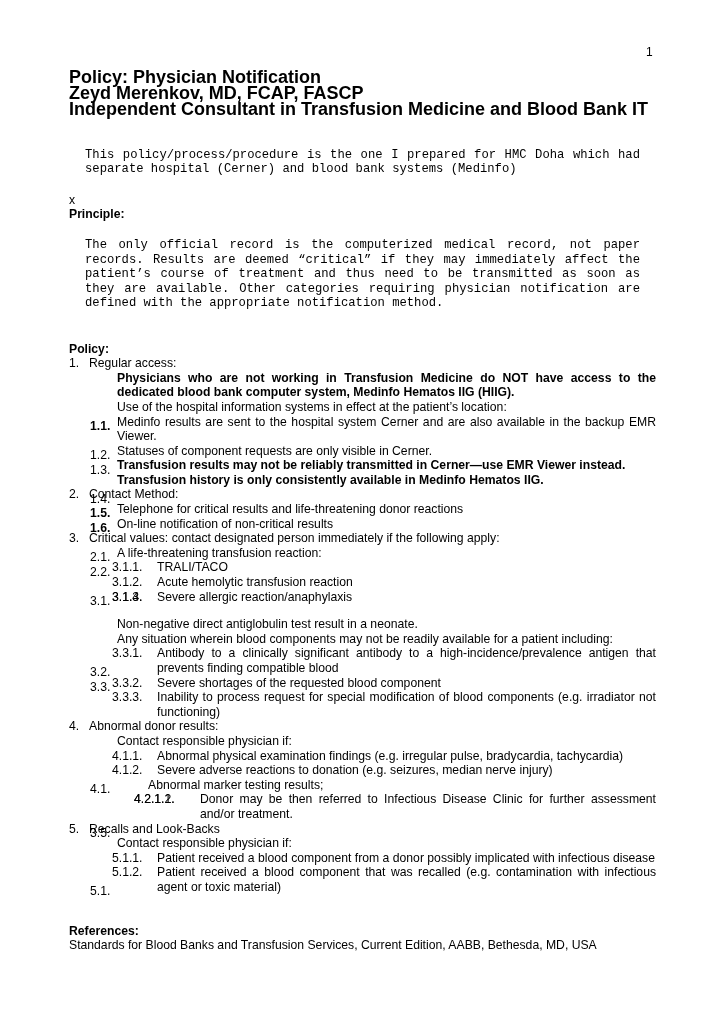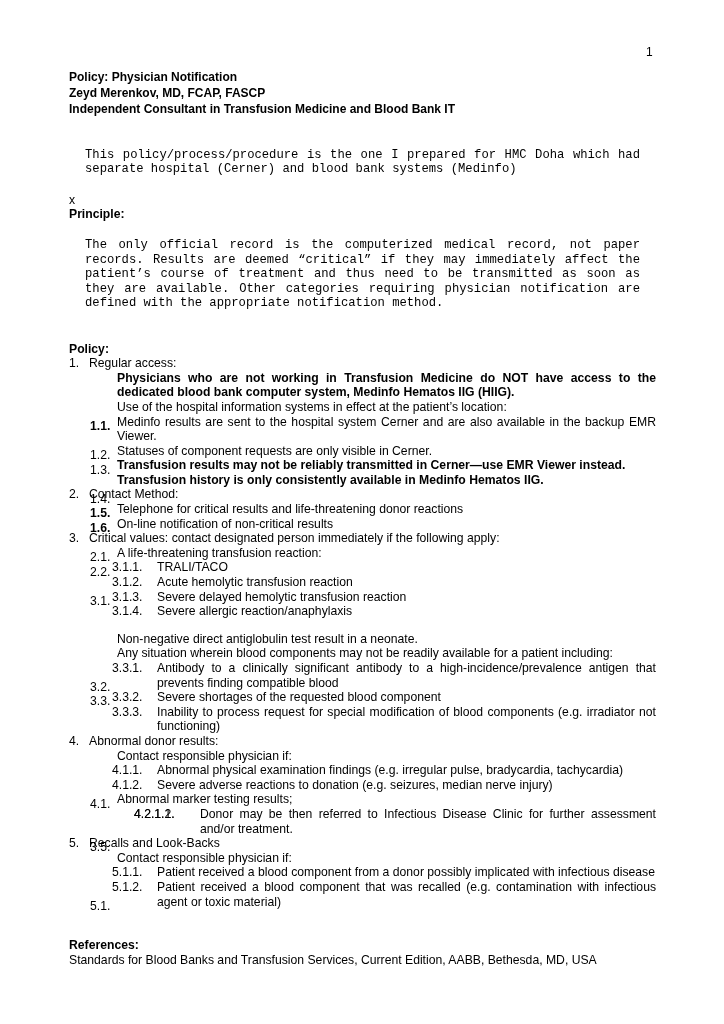--- a/index.html
+++ b/index.html
@@ -2,21 +2,21 @@
 <html><head>
 <meta charset="utf-8">
 <style>
   html, body { margin: 0; padding: 0; background: #ffffff; }
   body {
     width: 724px; height: 1024px; position: relative; overflow: hidden;
     font-family: "Liberation Sans", sans-serif; color: #000; font-size: 12.2px; line-height: 14.6px;
   }
   .page-num { position: absolute; top: 45px; left: 646px; font-size: 12px; }
   .content { position: absolute; left: 69px; top: 69px; width: 587px; }
-  .title-block { font-weight: bold; font-size: 12px; line-height: 16px; }
+  .title-block { font-weight: bold; font-size: 18px; line-height: 16px; }
   .para { text-align: justify; margin: 16px; font-family: Liberation Mono, monospace; }
   .gap { height: 14.6px; }
   .bold { font-weight: bold; }
   .li { position: relative; }
   .l1 { padding-left: 20px; }
   .l2 { padding-left: 48px; }
   .l3 { padding-left: 76px; }
   .l4 { padding-left: 105px; }
   .num { position: absolute; left: 0; }
   .l1 .num { left: 0; }
@@ -96,21 +96,20 @@
       <div class="li l3 hang">
         <span class="num">3.1.1.</span>
         <span class="txt" style="display: block; text-align: justify;">TRALI/TACO</span>
       </div>
       <div class="li l3 hang">
         <span class="num">3.1.2.</span>
         <span class="txt" style="display: block; text-align: justify;">Acute hemolytic transfusion reaction</span>
       </div>
       <div class="li l3 hang">
         <span class="num">3.1.3.</span>
-        <span class="txt" style="display: block; text-align: justify;">Severe delayed hemolytic transfusion reaction</span>
       </div>
       <div class="li l3 hang">
         <span class="num">3.1.4.</span>
         <span class="txt" style="display: block; text-align: justify;">Severe allergic reaction/anaphylaxis</span>
       </div>
       <div class="li l2">
         <span class="num">3.2.</span>
         <span class="txt" style="display: block; text-align: justify; margin-top: 13px;">Non-negative direct antiglobulin test result in a neonate.</span>
       </div>
       <div class="li l2">
@@ -137,21 +136,21 @@
       <div class="li l3 hang">
         <span class="num">4.1.1.</span>
         <span class="txt" style="display: block; text-align: justify;">Abnormal physical examination findings (e.g. irregular pulse, bradycardia, tachycardia)</span>
       </div>
       <div class="li l3 hang">
         <span class="num">4.1.2.</span>
         <span class="txt" style="display: block; text-align: justify;">Severe adverse reactions to donation (e.g. seizures, median nerve injury)</span>
       </div>
       <div class="li l2">
         <span class="num">3.5.</span>
-        <span class="txt" style="display: block; text-align: justify;">Abnormal marker testing results;</span>
+        <span class="txt" style="display: block; text-align: justify; margin-left: 31px;">Abnormal marker testing results;</span>
       </div>
       <div class="li l4 hang">
         <span class="num">4.2.1.1.</span>
       </div>
       <div class="li l4 hang">
         <span class="num">4.2.1.2.</span>
         <span class="txt" style="display: block; text-align: justify;">Donor may be then referred to Infectious Disease Clinic for further assessment and/or treatment.</span>
       </div>
       <div class="li l1"><span class="num">5.</span><span class="txt" style="text-align: justify;">Recalls and Look-Backs</span></div>
       <div class="li l2">

